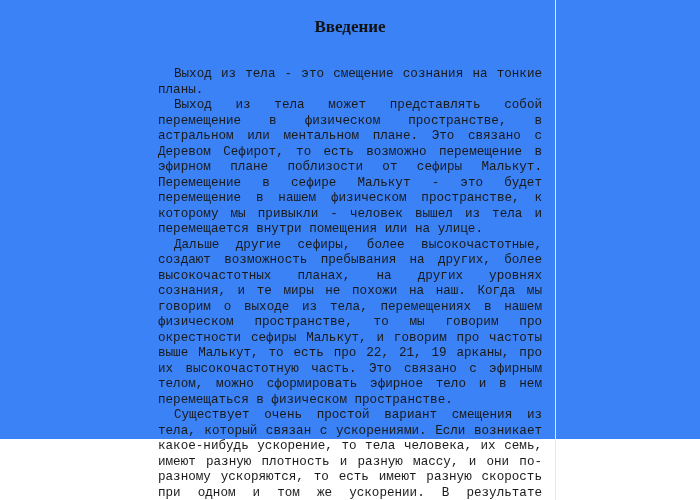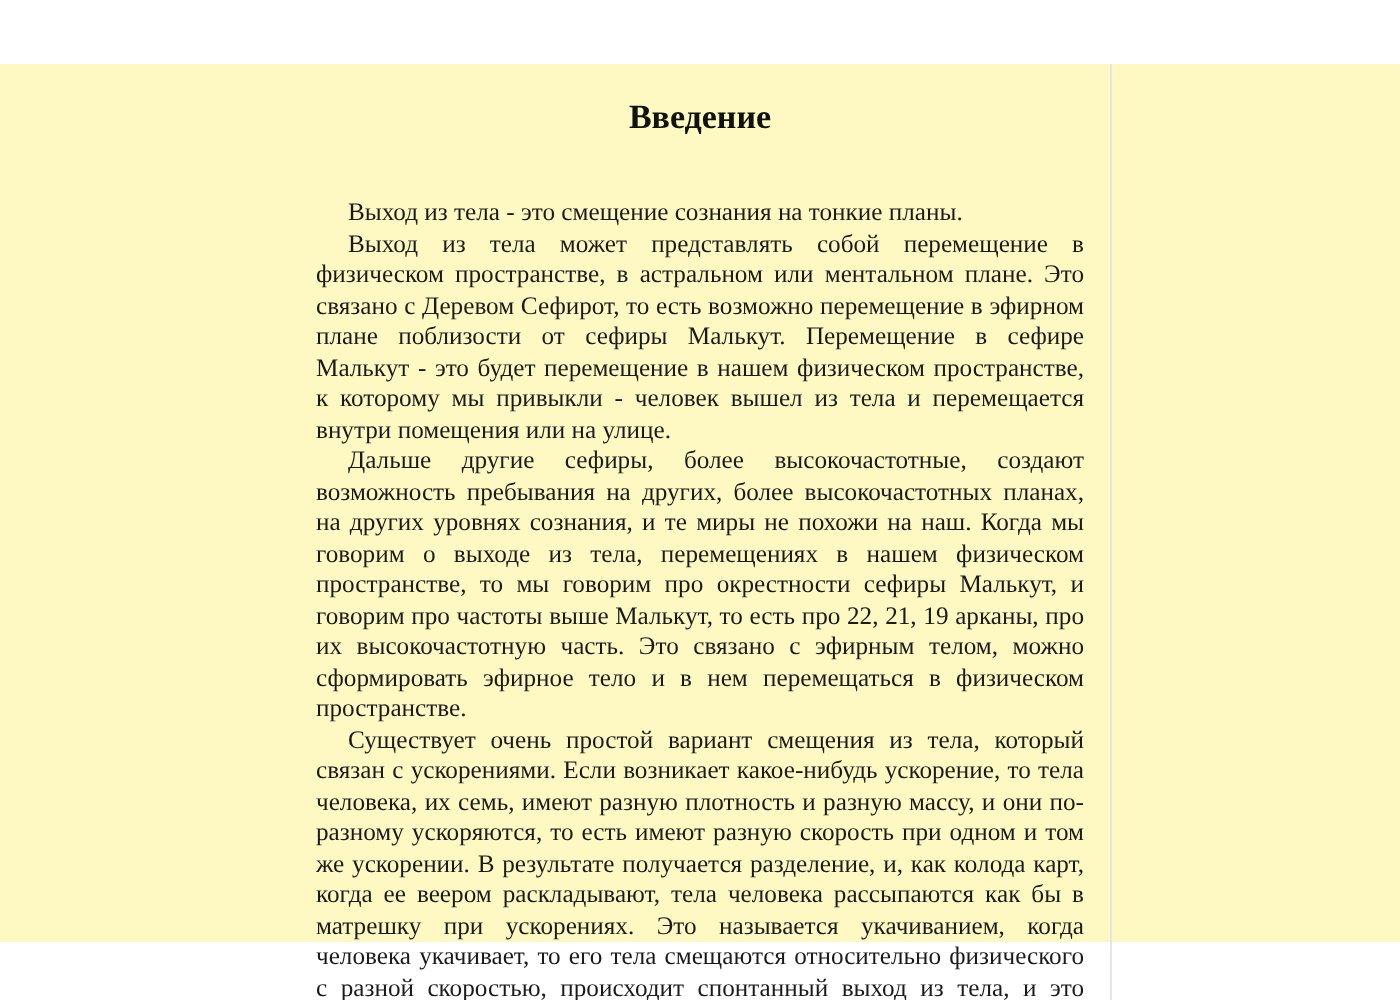--- a/index.html
+++ b/index.html
@@ -12,22 +12,21 @@
       height: 500px;
       position: relative;
       overflow: hidden;
     }
     .page {
       position: absolute;
       left: 0;
       top: 0;
       width: 700px;
       height: 439px;
-      background: #fef9c3;
-      margin-top: 32px;
+      background: #3b82f6;
     }
     .divider {
       position: absolute;
       left: 555px;
       top: 0;
       width: 1px;
       height: 500px;
       background: #e6e6e6;
     }
     .title {
@@ -49,20 +48,21 @@
       width: 384px;
       font-family: "Liberation Serif", serif;
       font-size: 12.6px;
       line-height: 15.5px;
       color: #1a1a1a;
     }
     .body-text p {
       margin: 0;
       text-indent: 16px;
       text-align: justify;
+      font-family: Liberation Mono, monospace;
     }
     .body-text p.first {
       text-indent: 16px;
     }
   </style>
 </head>
 <body>
 
 <div class="page">
   <h1 class="title">Введение</h1>

